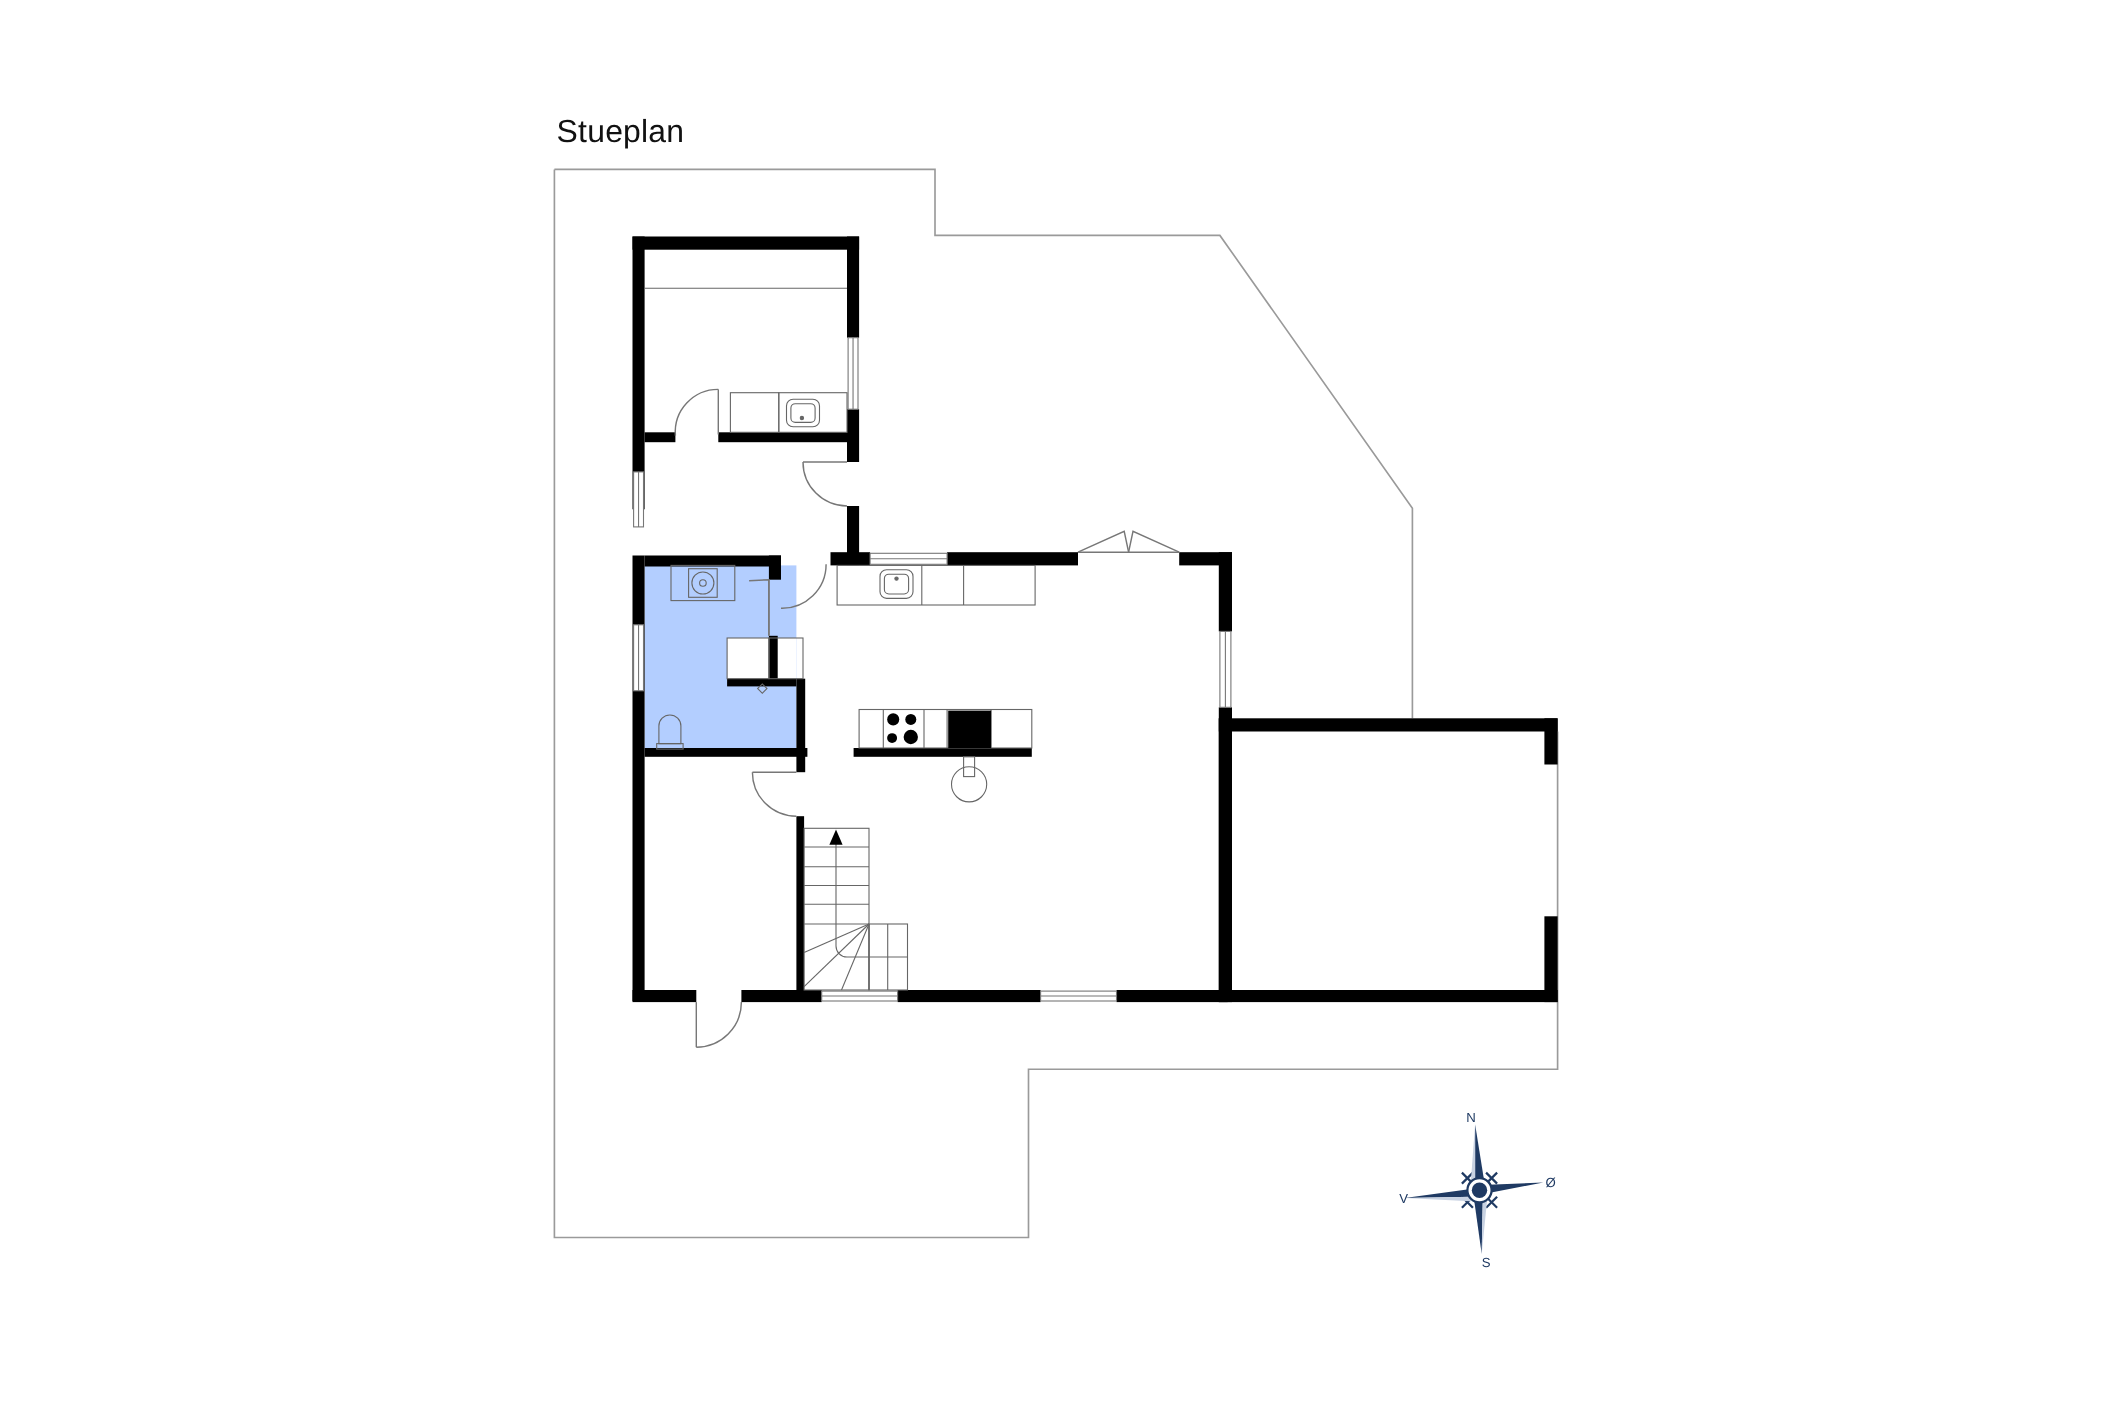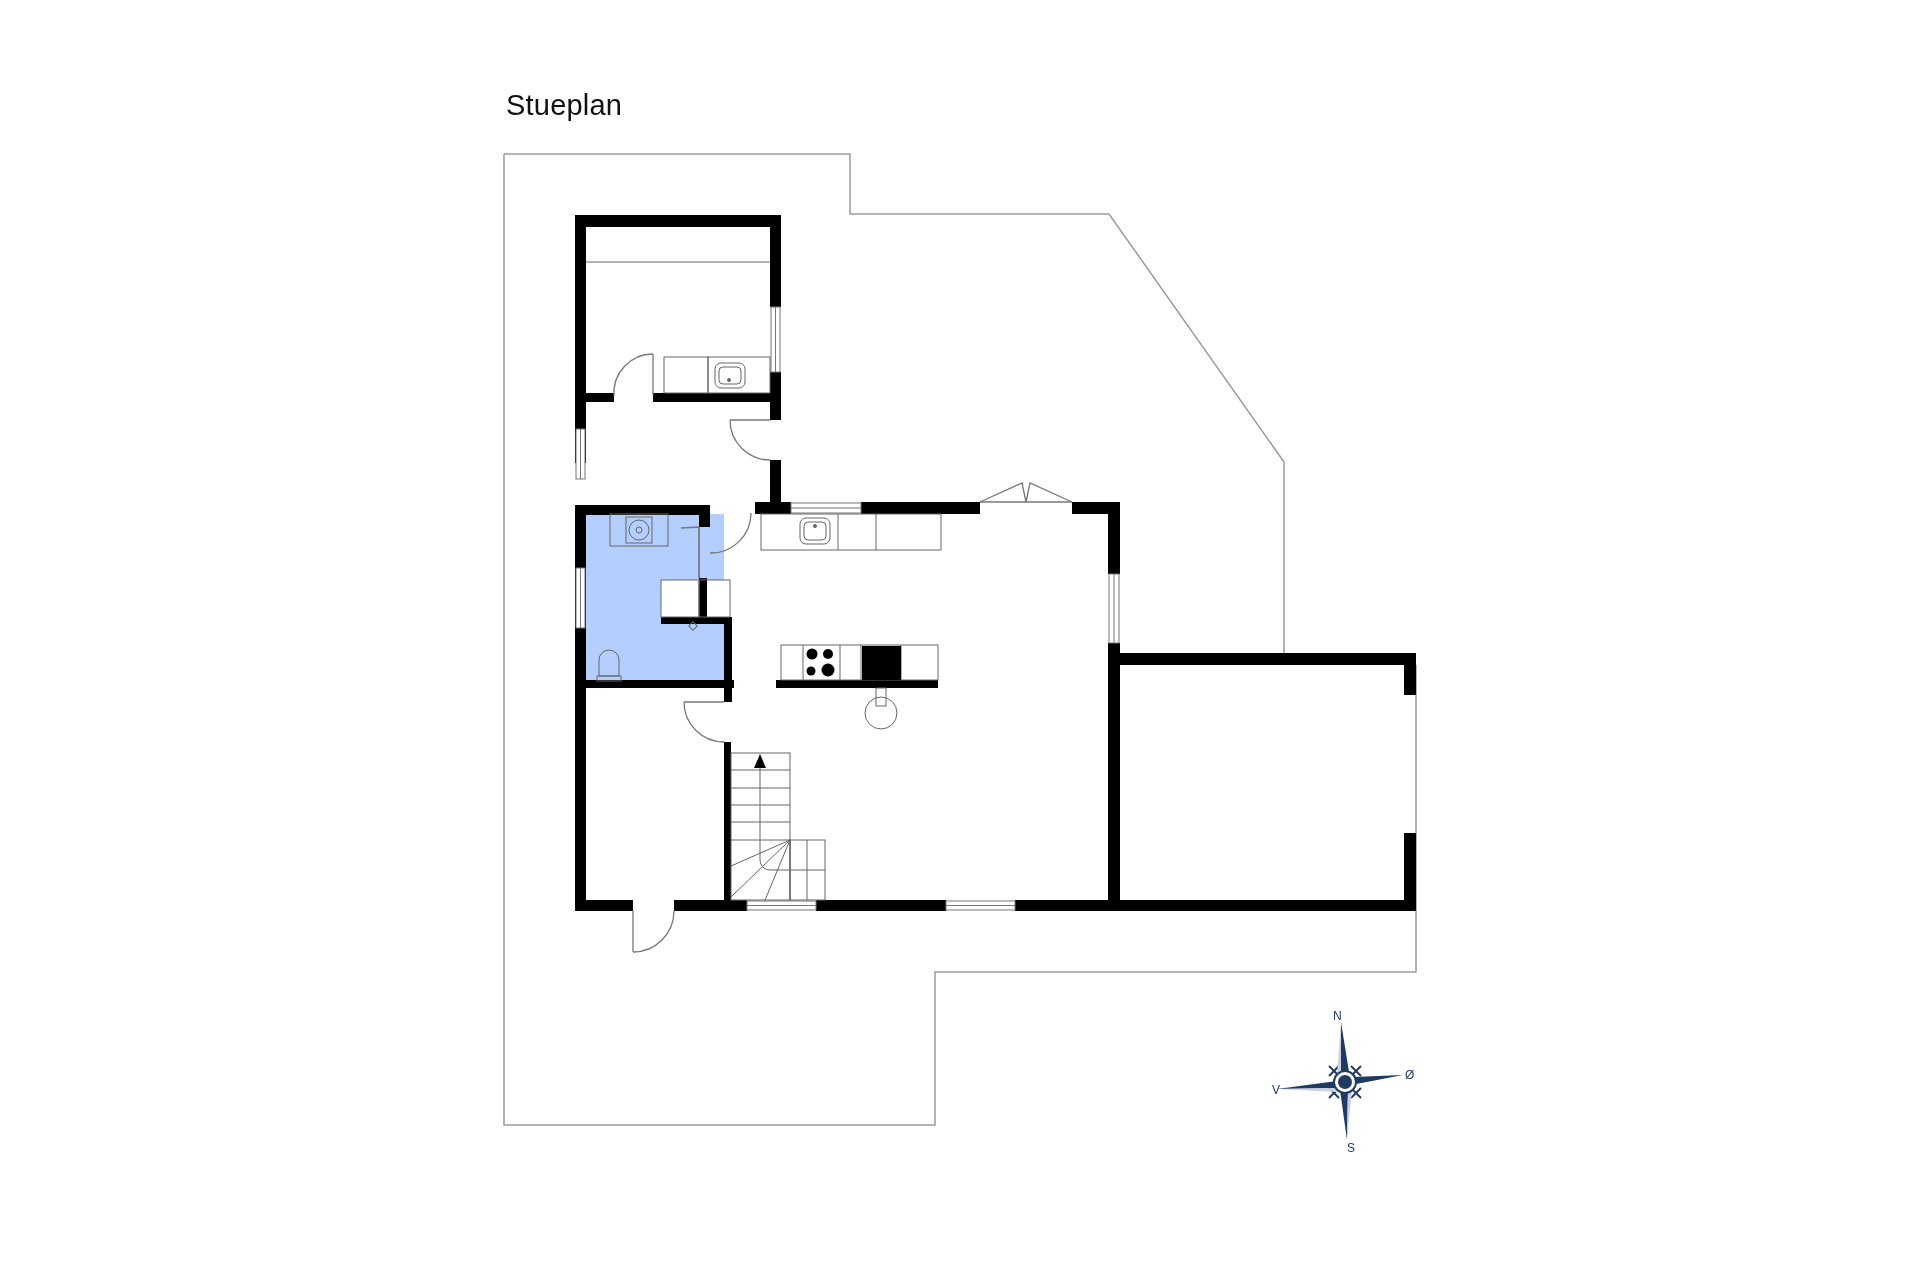--- a/index.html
+++ b/index.html
@@ -1,17 +1,17 @@
 <!DOCTYPE html>
 <html><head>
 <meta charset="utf-8">
 <style>
   html, body { margin: 0; padding: 0; background: #ffffff; }
   body { width: 1920px; height: 1279px; position: relative; overflow: hidden; font-family: "Liberation Sans", sans-serif; }
-  .page-title { position: absolute; left: 506px; top: 89px; font-size: 29px; color: #111111; letter-spacing: 0.2px; }
+  .page-title { position: absolute; left: 506px; top: 104px; font-size: 29px; color: #111111; letter-spacing: 0.2px; }
   svg.plan { position: absolute; left: 0; top: 0; }
   .compass-label { position: absolute; font-size: 12px; color: #1f3a63; font-family: "Liberation Sans", sans-serif; }
 </style>
 </head>
 <body>
 
 <div class="page-title">Stueplan</div>
 
 <svg class="plan" width="1920" height="1279" viewBox="0 0 1920 1279">
 

